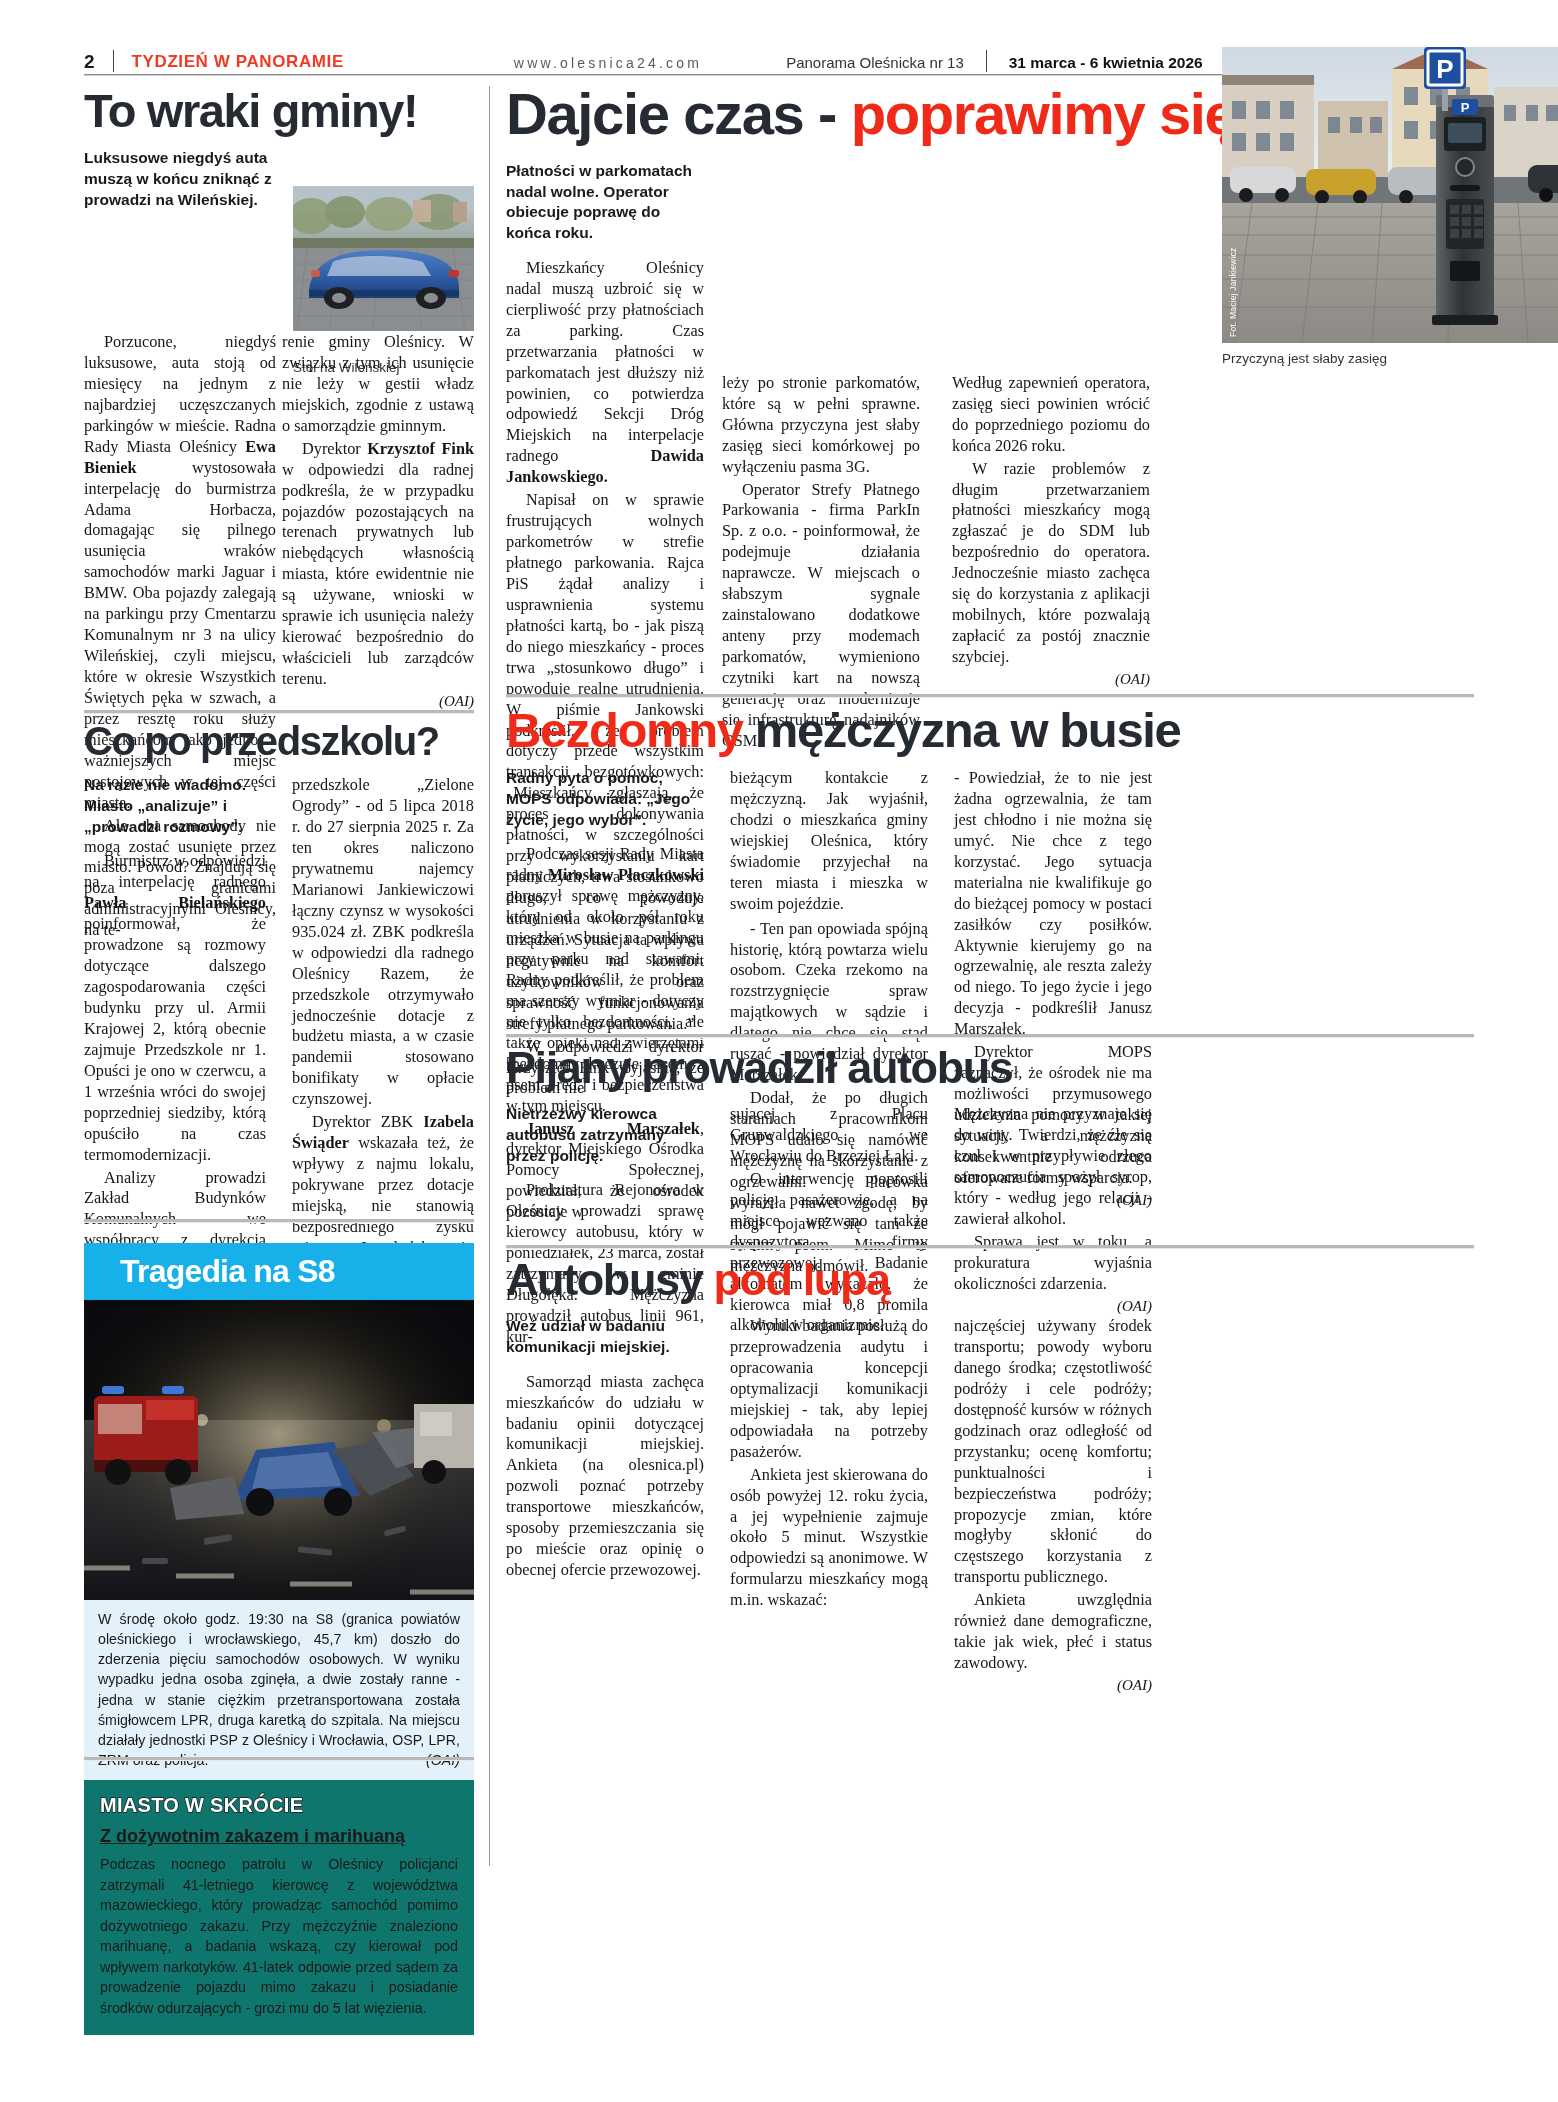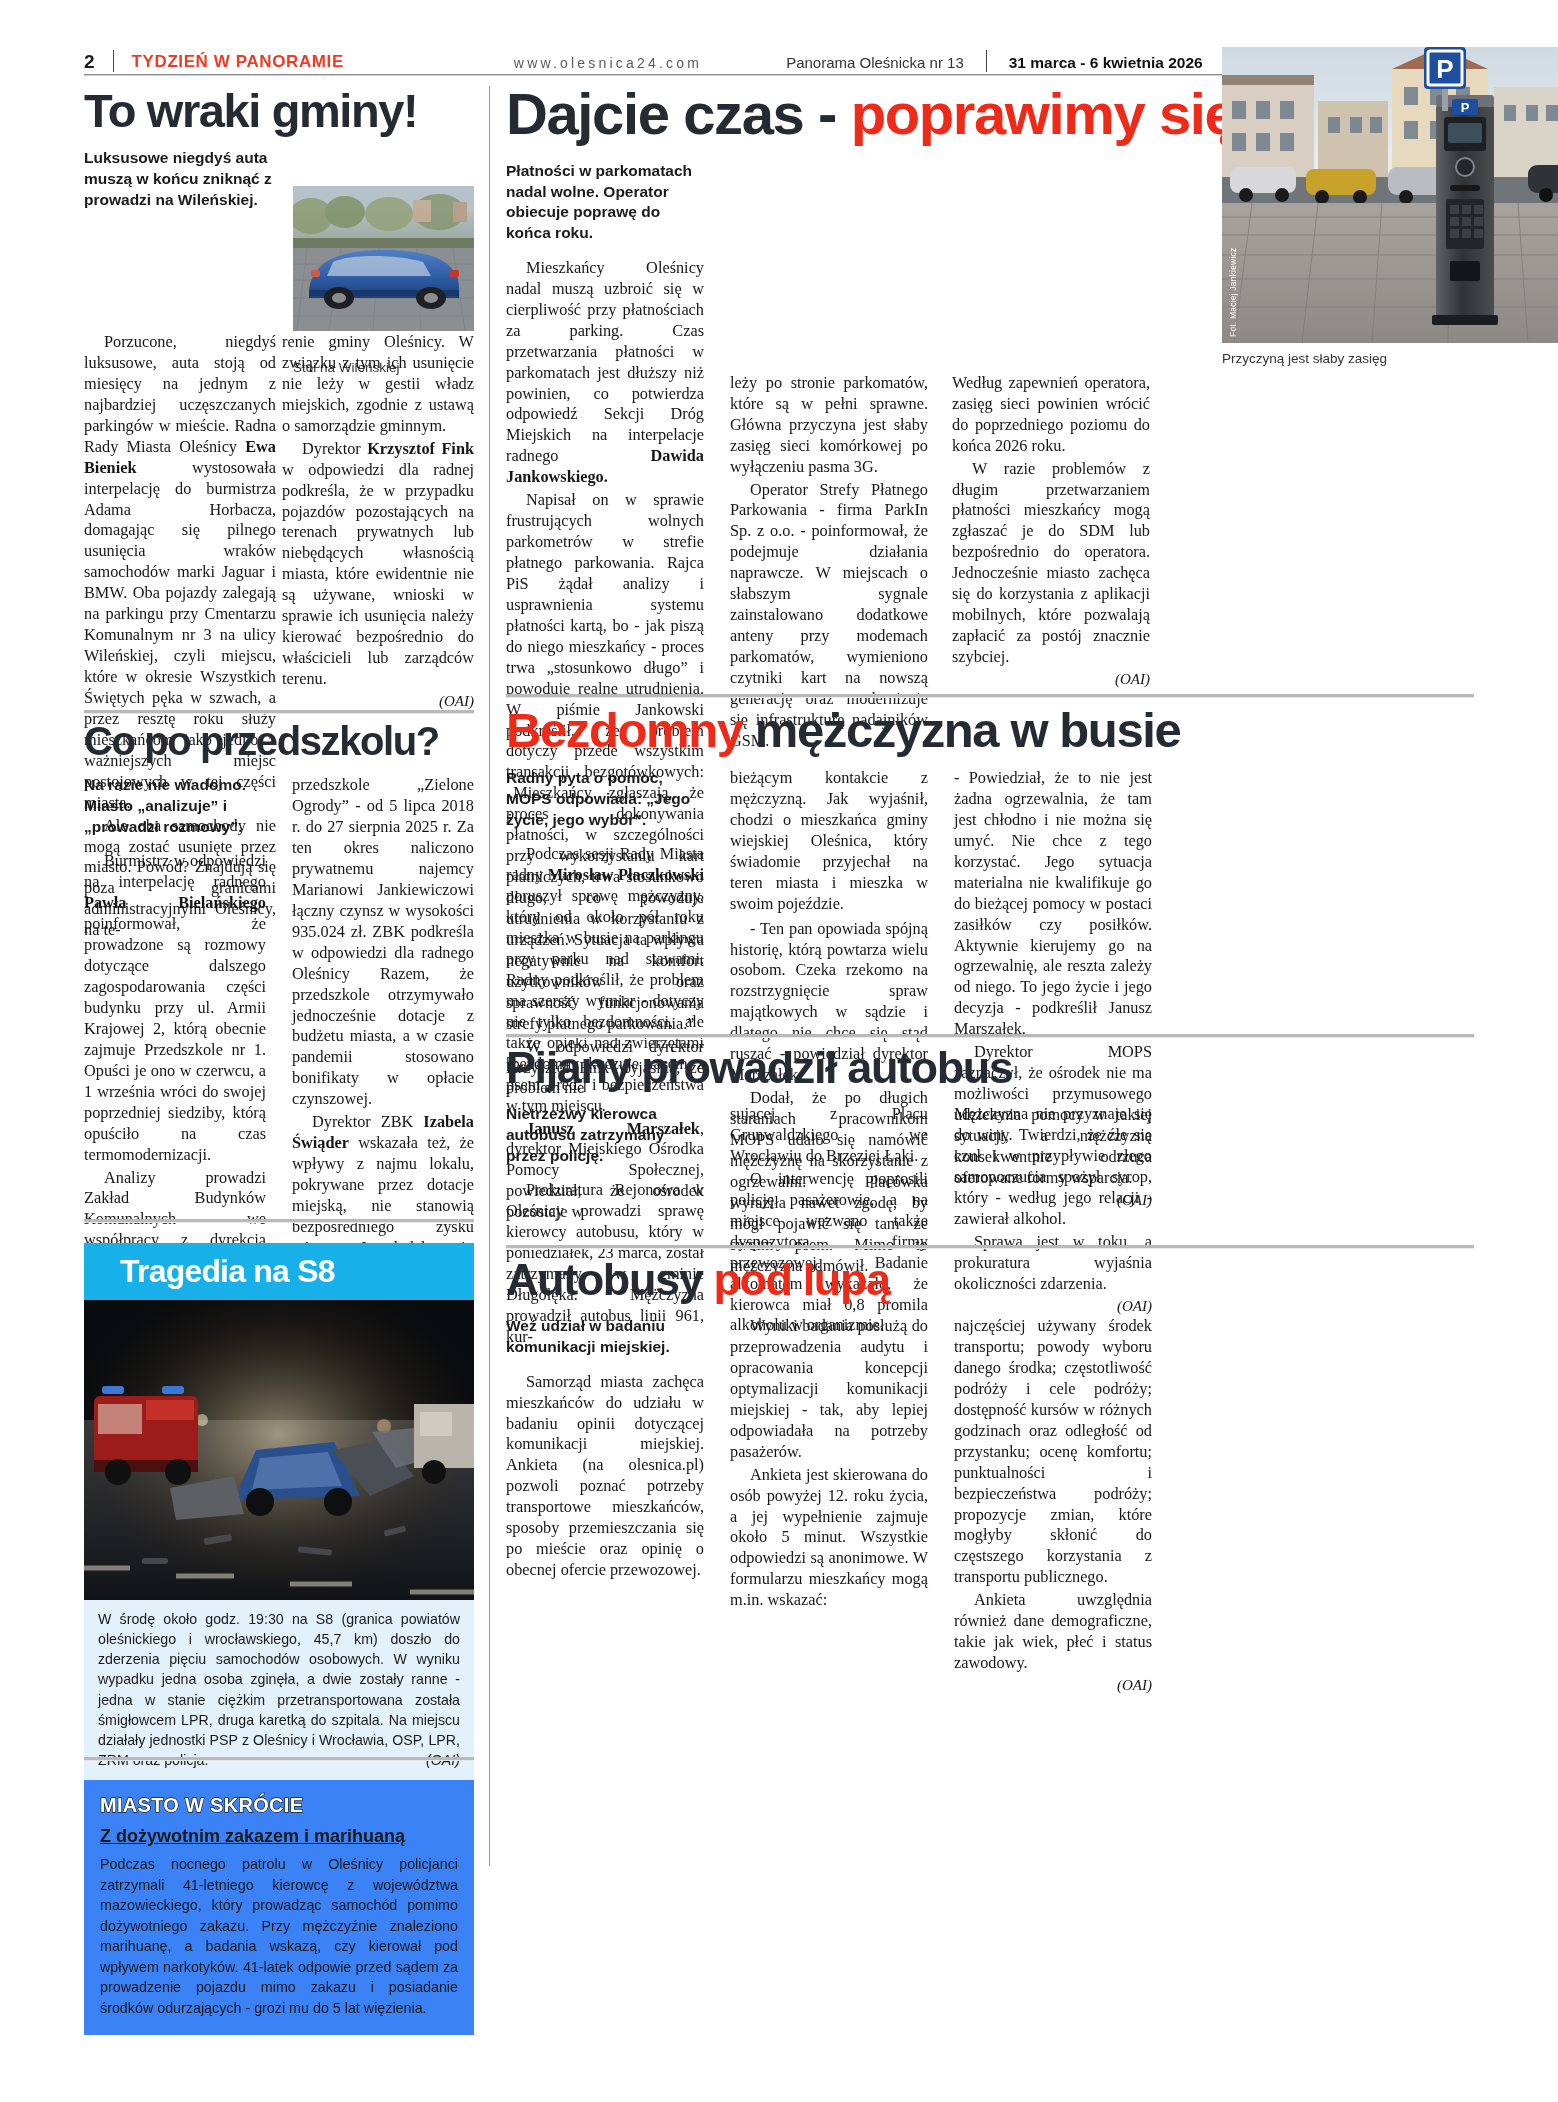--- a/index.html
+++ b/index.html
@@ -96,21 +96,21 @@
     letter-spacing:-0.8px;
     display:flex; align-items:center; padding-left:17px;
   }
   .cap-s8 {
     position:absolute; background:#e2f1fa;
     font-family:"Liberation Sans", sans-serif; font-size:14.2px; line-height:1.42;
     color:#1a1a1a; padding:9px 14px 10px 14px; text-align:justify;
   }
 
   
-  .ybox { position:absolute; background:#3b82f6; padding:14px 16px 16px 16px; }
+  .ybox { position:absolute; background:#0f766e; padding:14px 16px 16px 16px; }
   .ybox-kicker {
     font-family:"Liberation Sans", sans-serif; font-weight:bold;
     font-size:20px; color:#fff; letter-spacing:.3px;
     -webkit-text-stroke:1.3px #1a1a1a;
     paint-order: stroke fill;
     margin-bottom:9px;
   }
   .ybox-title {
     font-family:"Liberation Sans", sans-serif; font-weight:bold;
     font-size:18px; color:#1a1a1a; margin-bottom:7px;text-decoration:underline;
@@ -443,21 +443,21 @@
           <g>
             <rect x="230" y="52" width="26" height="16" rx="2" fill="#1d4ea0"></rect>
             <text x="243" y="65" font-family="Liberation Sans, sans-serif" font-size="13" font-weight="bold" fill="#fff" text-anchor="middle">P</text>
           </g>
         </svg>
         <div class="credit" style="left:6px; top:290px;">Fot. Maciej Jankiewicz</div>
       </div>
 
       <div class="cap" style="position:absolute; left:716px; top:190px;">Przyczyną jest słaby zasięg</div>
 
-      <div class="body" style="position:absolute; left:224px; top:212px; width:198px;">
+      <div class="body" style="position:absolute; left:216px; top:212px; width:198px;">
         <p class="noind">leży po stronie parkomatów, które są w pełni sprawne. Główna przyczyna jest słaby zasięg sieci komórkowej po wyłączeniu pasma 3G.</p>
         <p style="margin-top:2px;">Operator Strefy Płatnego Parkowania - firma ParkIn Sp. z o.o. - poinformował, że podejmuje działania naprawcze. W miejscach o słabszym sygnale zainstalowano dodatkowe anteny przy modemach parkomatów, wymieniono czytniki kart na nowszą generację oraz modernizuje się infrastrukturę nadajników GSM.</p>
       </div>
 
       <div class="body" style="position:absolute; left:446px; top:212px; width:198px;">
         <p class="noind">Według zapewnień operatora, zasięg sieci powinien wrócić do poprzedniego poziomu do końca 2026 roku.</p>
         <p style="margin-top:2px;">W razie problemów z długim przetwarzaniem płatności mieszkańcy mogą zgłaszać je do SDM lub bezpośrednio do operatora. Jednocześnie miasto zachęca się do korzystania z aplikacji mobilnych, które pozwalają zapłacić za postój znacznie szybciej.</p>
         <div class="sig">(OAI)</div>
       </div>
     </div>

